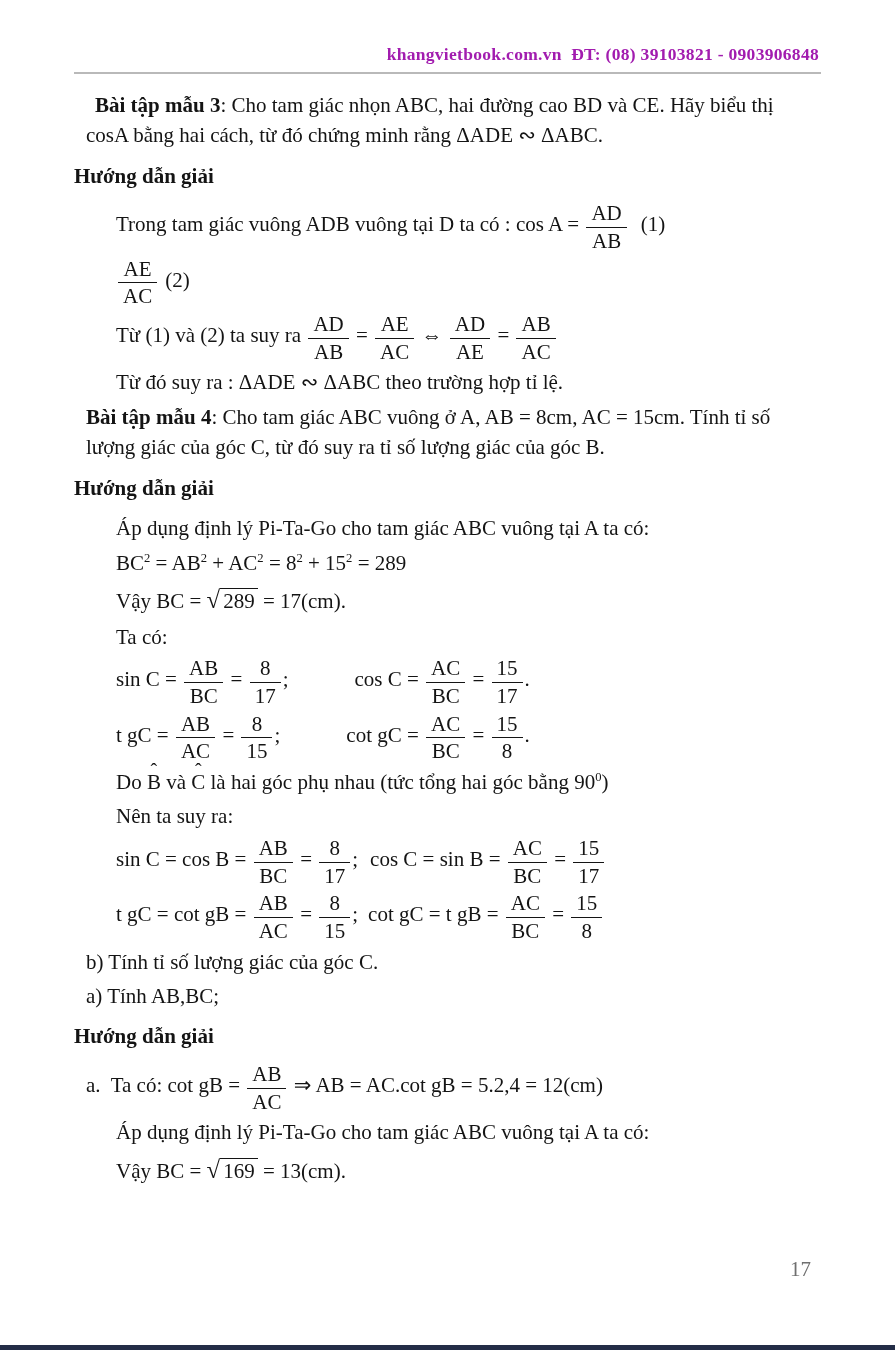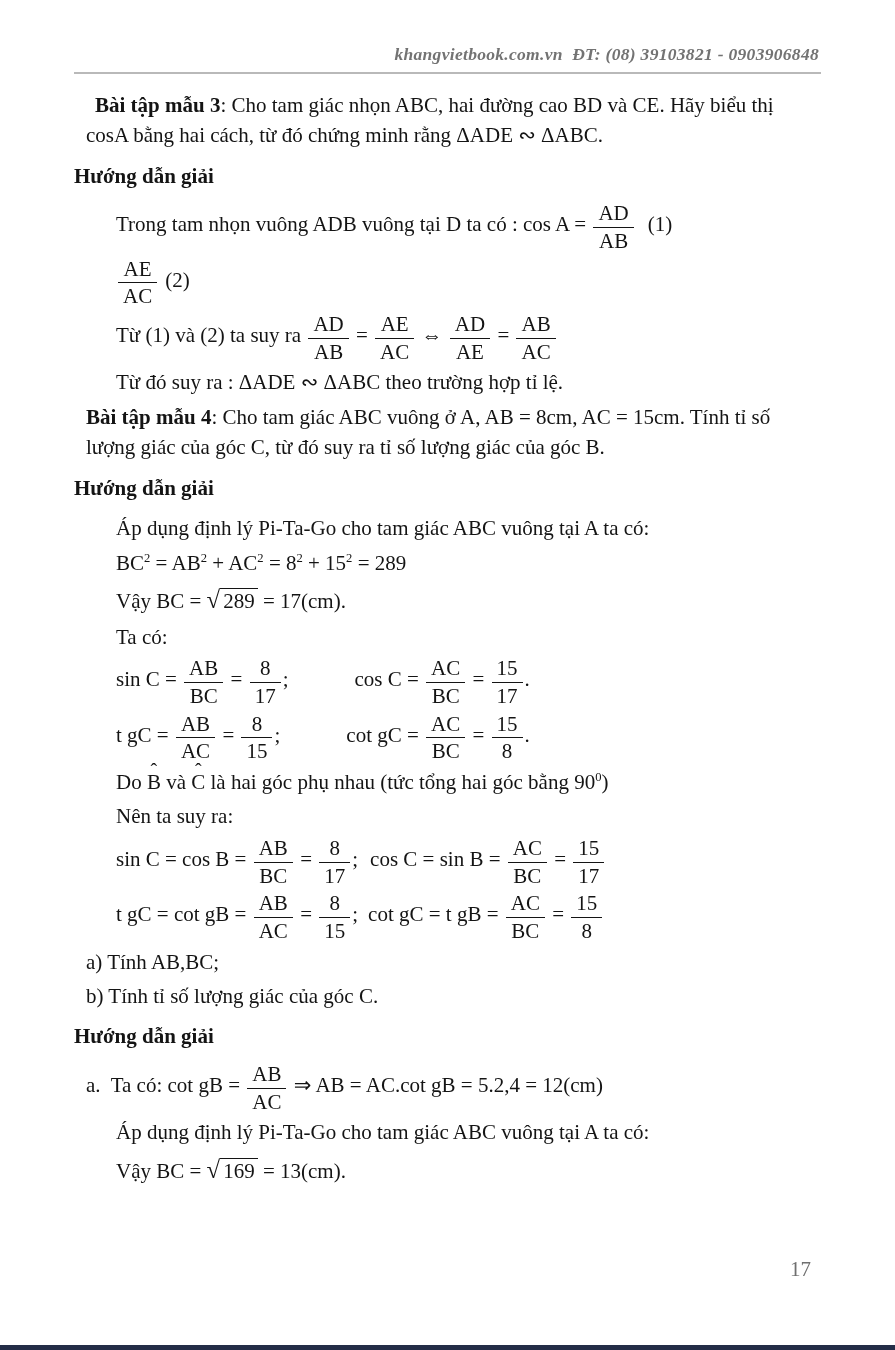--- a/index.html
+++ b/index.html
@@ -15,23 +15,22 @@
     color: #141414;
     overflow: hidden;
   }
   .header-text {
     position: absolute;
     top: 44px;
     left: 74px;
     right: 76px;
     text-align: right;
     font-size: 17.5px;
-    font-style: italic;
     font-weight: bold;
-    color: #737373;
+    color: #a21caf;
     white-space: pre;
     letter-spacing: 0.3px;
   }
   .header-rule {
     position: absolute;
     top: 72px;
     left: 74px;
     right: 74px;
     border-top: 2px solid #b9b9b9;
   }
@@ -80,38 +79,38 @@
 </head>
 <body>
 
 <div class="page">
   <div class="header-text">khangvietbook.com.vn  ĐT: (08) 39103821 - 0903906848</div>
   <div class="header-rule"></div>
 
   <div class="content">
       <div class="block para ti"><span class="bold">Bài tập mẫu 3</span><span class="txt">: Cho tam giác nhọn ABC, hai đường cao BD và CE. Hãy biểu thị cosA bằng hai cách, từ đó chứng minh rằng ΔADE ∾ ΔABC.</span></div>
       <div class="block center"><span class="bold">Hướng dẫn giải</span></div>
-      <div class="block ind"><span class="txt">Trong tam nhọn vuông ADB vuông tại D ta có : cos A = </span><span class="frac"><span class="num">AD</span><span class="den">AB</span></span><span class="gap" style="width: 12px;"></span><span class="txt">(1)</span></div>
+      <div class="block ind"><span class="txt">Trong tam giác vuông ADB vuông tại D ta có : cos A = </span><span class="frac"><span class="num">AD</span><span class="den">AB</span></span><span class="gap" style="width: 12px;"></span><span class="txt">(1)</span></div>
       <div class="block ind"><span class="frac"><span class="num">AE</span><span class="den">AC</span></span><span class="gap" style="width: 6px;"></span><span class="txt">(2)</span></div>
       <div class="block ind"><span class="txt">Từ (1) và (2) ta suy ra </span><span class="frac"><span class="num">AD</span><span class="den">AB</span></span><span class="txt"> = </span><span class="frac"><span class="num">AE</span><span class="den">AC</span></span><span class="txt"> ⇔ </span><span class="frac"><span class="num">AD</span><span class="den">AE</span></span><span class="txt"> = </span><span class="frac"><span class="num">AB</span><span class="den">AC</span></span></div>
       <div class="block ind"><span class="txt">Từ đó suy ra : ΔADE ∾ ΔABC theo trường hợp tỉ lệ.</span></div>
       <div class="block para"><span class="bold">Bài tập mẫu 4</span><span class="txt">: Cho tam giác ABC vuông ở A, AB = 8cm, AC = 15cm. Tính tỉ số lượng giác của góc C, từ đó suy ra tỉ số lượng giác của góc B.</span></div>
       <div class="block center"><span class="bold">Hướng dẫn giải</span></div>
       <div class="block ind"><span class="txt">Áp dụng định lý Pi-Ta-Go cho tam giác ABC vuông tại A ta có:</span></div>
       <div class="block ind"><span class="txt">BC</span><sup>2</sup><span class="txt"> = AB</span><sup>2</sup><span class="txt"> + AC</span><sup>2</sup><span class="txt"> = 8</span><sup>2</sup><span class="txt"> + 15</span><sup>2</sup><span class="txt"> = 289</span></div>
       <div class="block ind"><span class="txt">Vậy BC = </span><span class="sqrt"><span class="rad">√</span><span class="sqbody">289</span></span><span class="txt"> = 17(cm).</span></div>
       <div class="block ind"><span class="txt">Ta có:</span></div>
       <div class="block ind"><span class="txt">sin C = </span><span class="frac"><span class="num">AB</span><span class="den">BC</span></span><span class="txt"> = </span><span class="frac"><span class="num">8</span><span class="den">17</span></span><span class="txt">;</span><span class="gap" style="width: 66px;"></span><span class="txt">cos C = </span><span class="frac"><span class="num">AC</span><span class="den">BC</span></span><span class="txt"> = </span><span class="frac"><span class="num">15</span><span class="den">17</span></span><span class="txt">.</span></div>
       <div class="block ind"><span class="txt">t gC = </span><span class="frac"><span class="num">AB</span><span class="den">AC</span></span><span class="txt"> = </span><span class="frac"><span class="num">8</span><span class="den">15</span></span><span class="txt">;</span><span class="gap" style="width: 66px;"></span><span class="txt">cot gC = </span><span class="frac"><span class="num">AC</span><span class="den">BC</span></span><span class="txt"> = </span><span class="frac"><span class="num">15</span><span class="den">8</span></span><span class="txt">.</span></div>
       <div class="block ind"><span class="txt">Do </span><span class="hat"><span class="acc">ˆ</span><span>B</span></span><span class="txt"> và </span><span class="hat"><span class="acc">ˆ</span><span>C</span></span><span class="txt"> là hai góc phụ nhau (tức tổng hai góc bằng 90</span><sup>0</sup><span class="txt">)</span></div>
       <div class="block ind"><span class="txt">Nên ta suy ra:</span></div>
       <div class="block ind"><span class="txt">sin C = cos B = </span><span class="frac"><span class="num">AB</span><span class="den">BC</span></span><span class="txt"> = </span><span class="frac"><span class="num">8</span><span class="den">17</span></span><span class="txt">;</span><span class="gap" style="width: 12px;"></span><span class="txt">cos C = sin B = </span><span class="frac"><span class="num">AC</span><span class="den">BC</span></span><span class="txt"> = </span><span class="frac"><span class="num">15</span><span class="den">17</span></span></div>
       <div class="block ind"><span class="txt">t gC = cot gB = </span><span class="frac"><span class="num">AB</span><span class="den">AC</span></span><span class="txt"> = </span><span class="frac"><span class="num">8</span><span class="den">15</span></span><span class="txt">;</span><span class="gap" style="width: 10px;"></span><span class="txt">cot gC = t gB = </span><span class="frac"><span class="num">AC</span><span class="den">BC</span></span><span class="txt"> = </span><span class="frac"><span class="num">15</span><span class="den">8</span></span></div>
+      <div class="block para"><span class="txt">b) Tính tỉ số lượng giác của góc C.</span></div>
       <div class="block para"><span class="txt">a) Tính AB,BC;</span></div>
-      <div class="block para"><span class="txt">b) Tính tỉ số lượng giác của góc C.</span></div>
       <div class="block center"><span class="bold">Hướng dẫn giải</span></div>
       <div class="block para"><span class="txt">a.  Ta có: cot gB = </span><span class="frac"><span class="num">AB</span><span class="den">AC</span></span><span class="txt"> ⇒ AB = AC.cot gB = 5.2,4 = 12(cm)</span></div>
       <div class="block ind"><span class="txt">Áp dụng định lý Pi-Ta-Go cho tam giác ABC vuông tại A ta có:</span></div>
       <div class="block ind"><span class="txt">Vậy BC = </span><span class="sqrt"><span class="rad">√</span><span class="sqbody">169</span></span><span class="txt"> = 13(cm).</span></div>
     </div>
 
   <div class="page-number">17</div>
 
   <div class="bottom-edge"></div>
 </div>

